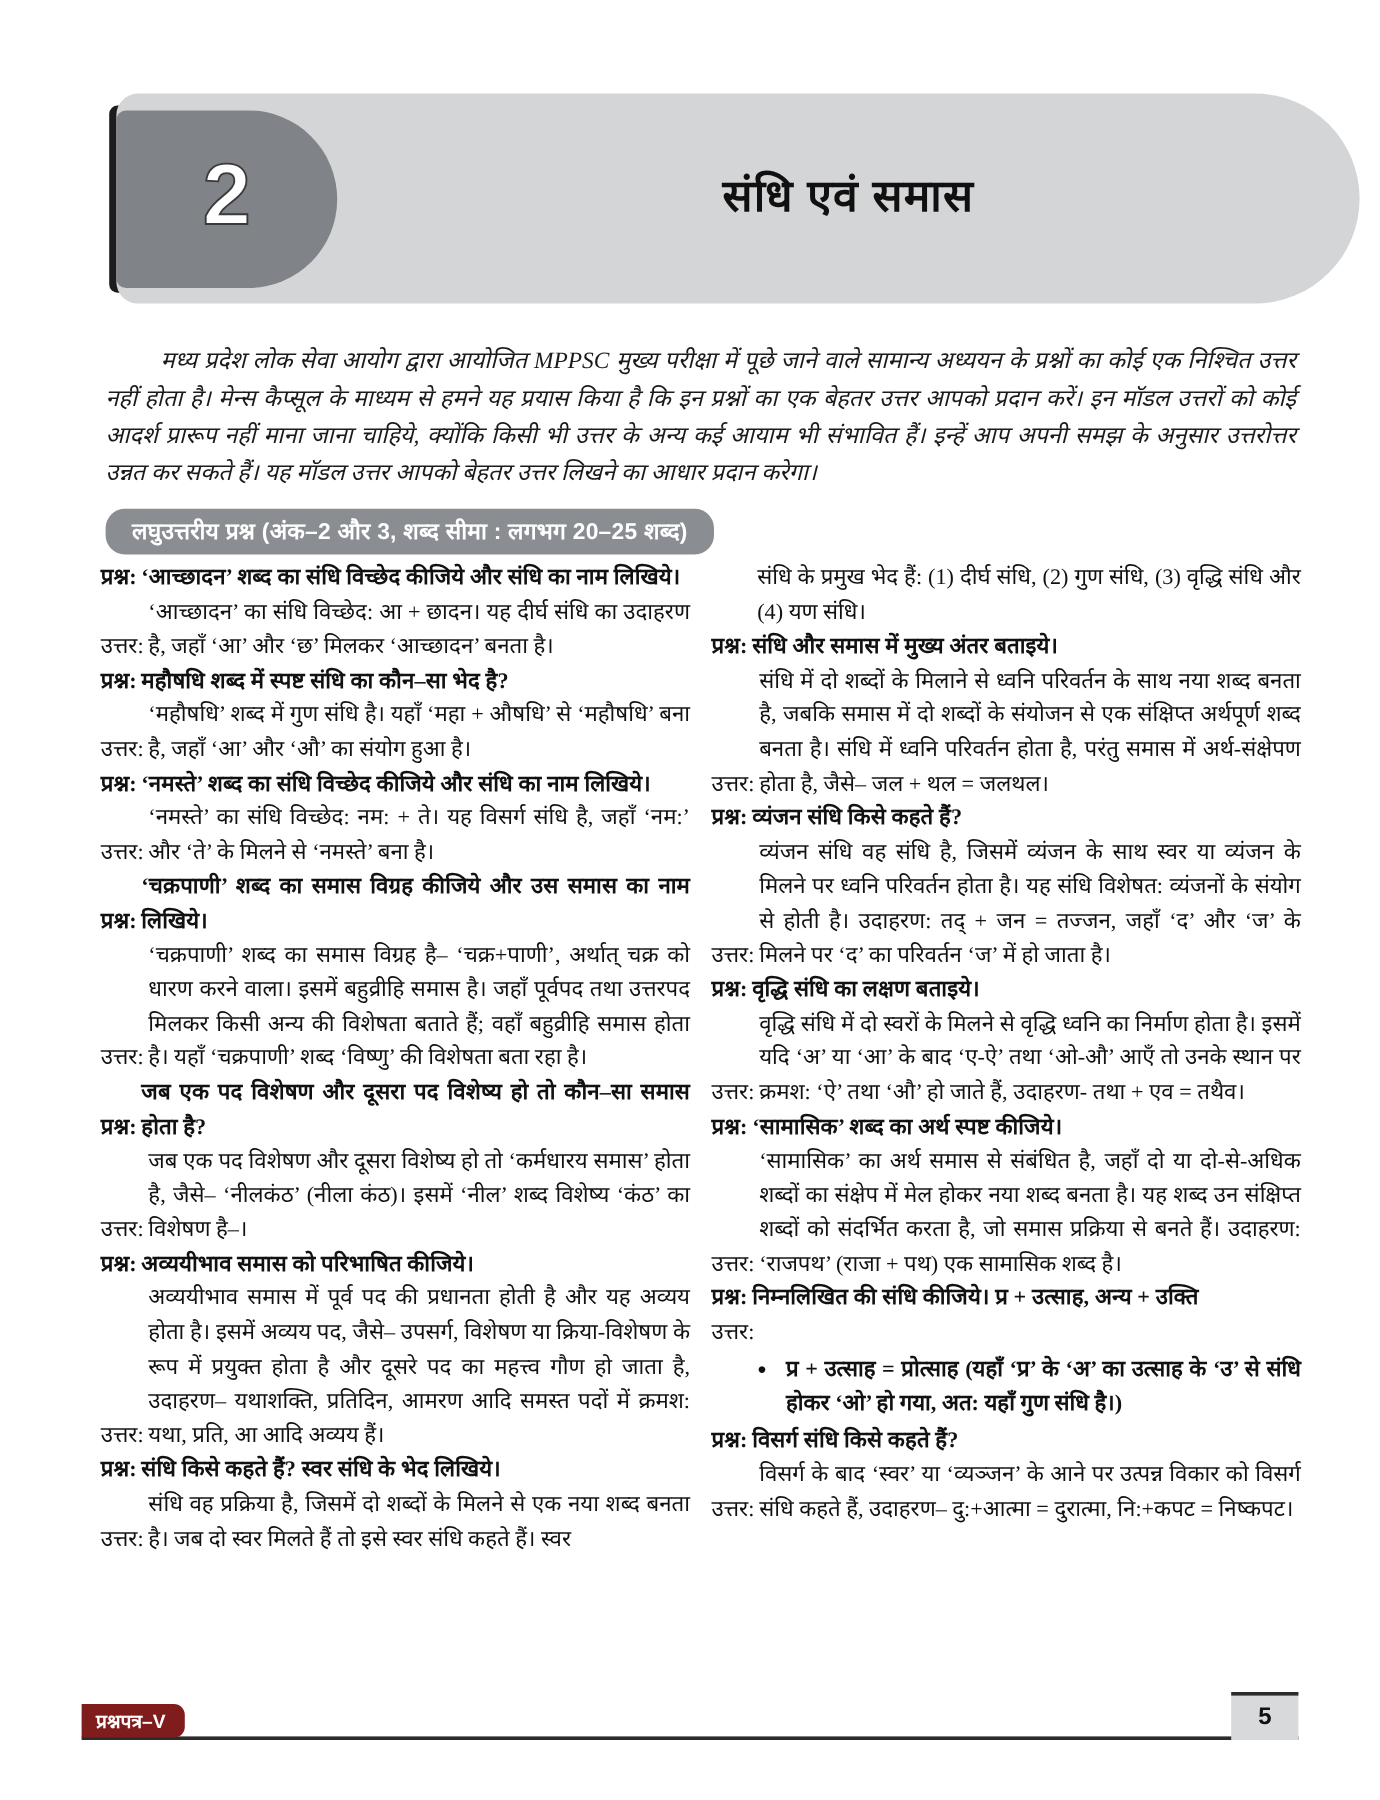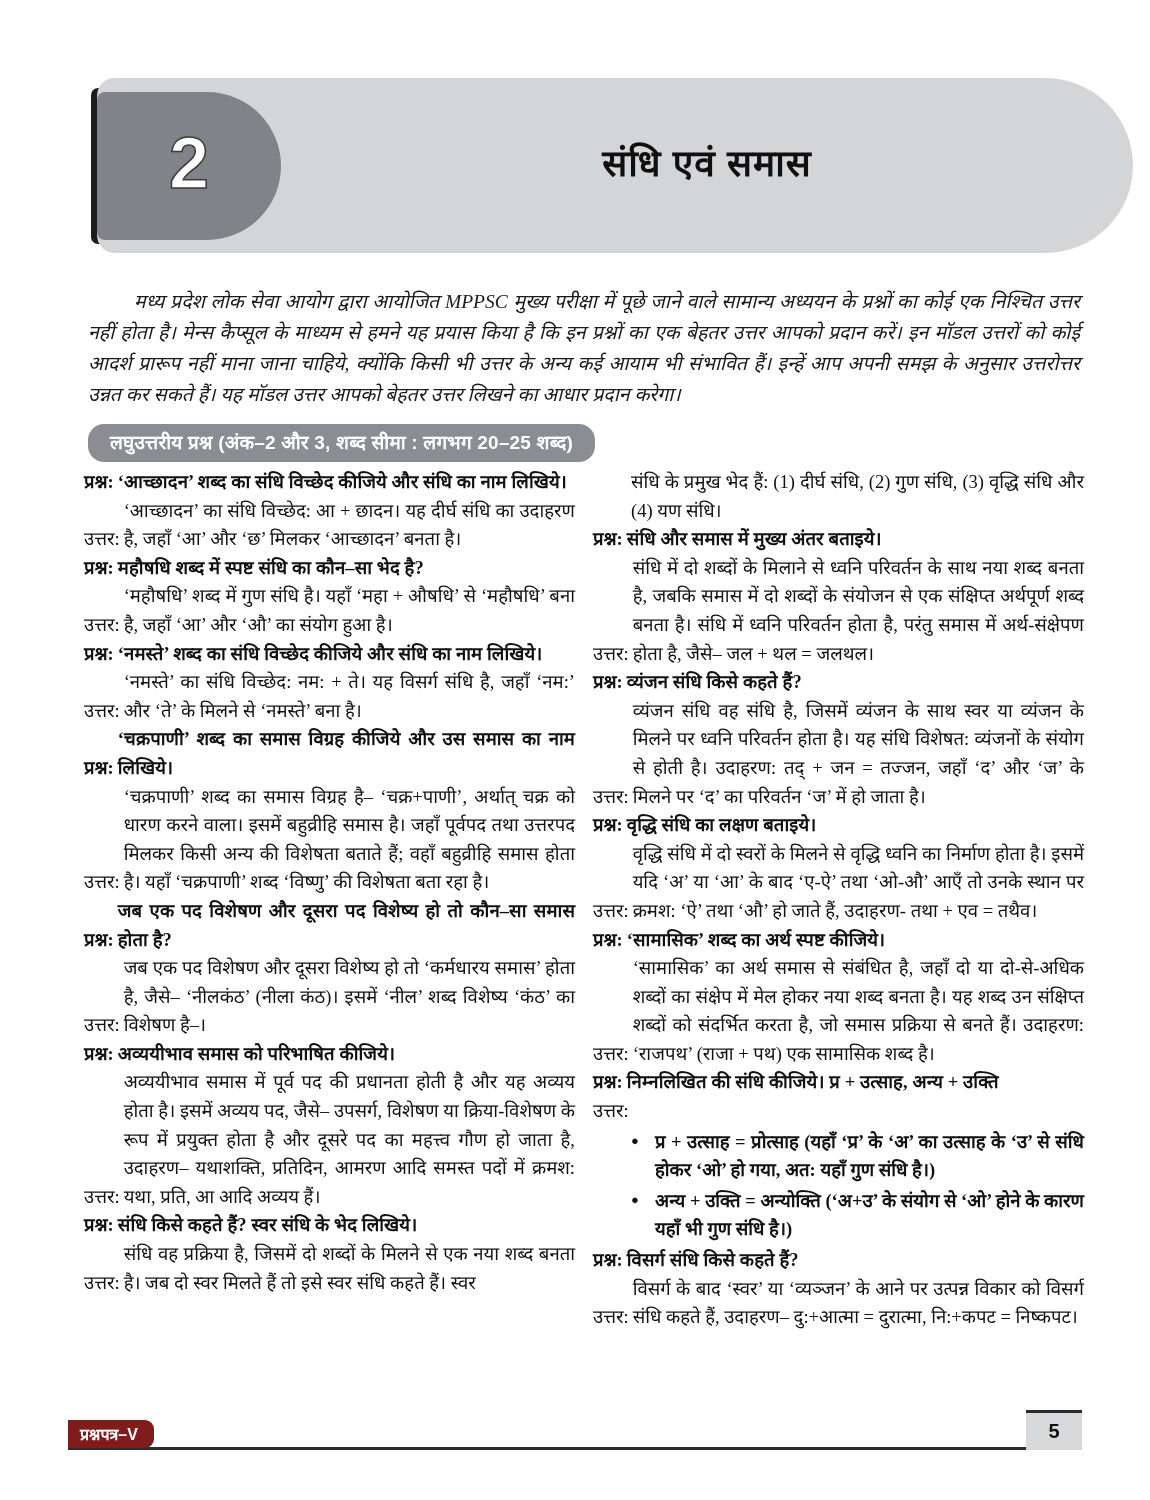--- a/index.html
+++ b/index.html
@@ -351,21 +351,20 @@
         <div class="line-row q">
           <span class="tag">प्रश्न:</span>
           <span class="body">निम्नलिखित की संधि कीजिये। प्र + उत्साह, अन्य + उक्ति</span>
         </div>
         <div class="line-row a">
           <span class="tag">उत्तर:</span>
           <span class="body"></span>
         </div>
         <ul class="bullets">
           <li>प्र + उत्साह = प्रोत्साह (यहाँ ‘प्र’ के ‘अ’ का उत्साह के ‘उ’ से संधि होकर ‘ओ’ हो गया, अत: यहाँ गुण संधि है।)</li>
-          <li>अन्य + उक्ति = अन्योक्ति (‘अ+उ’ के संयोग से ‘ओ’ होने के कारण यहाँ भी गुण संधि है।)</li>
         </ul>
         <div class="line-row q">
           <span class="tag">प्रश्न:</span>
           <span class="body">विसर्ग संधि किसे कहते हैं?</span>
         </div>
         <div class="line-row a">
           <span class="tag">उत्तर:</span>
           <span class="body">विसर्ग के बाद ‘स्वर’ या ‘व्यञ्जन’ के आने पर उत्पन्न विकार को विसर्ग संधि कहते हैं, उदाहरण– दु:+आत्मा = दुरात्मा, नि:+कपट = निष्कपट।</span>
         </div>
       </div>

